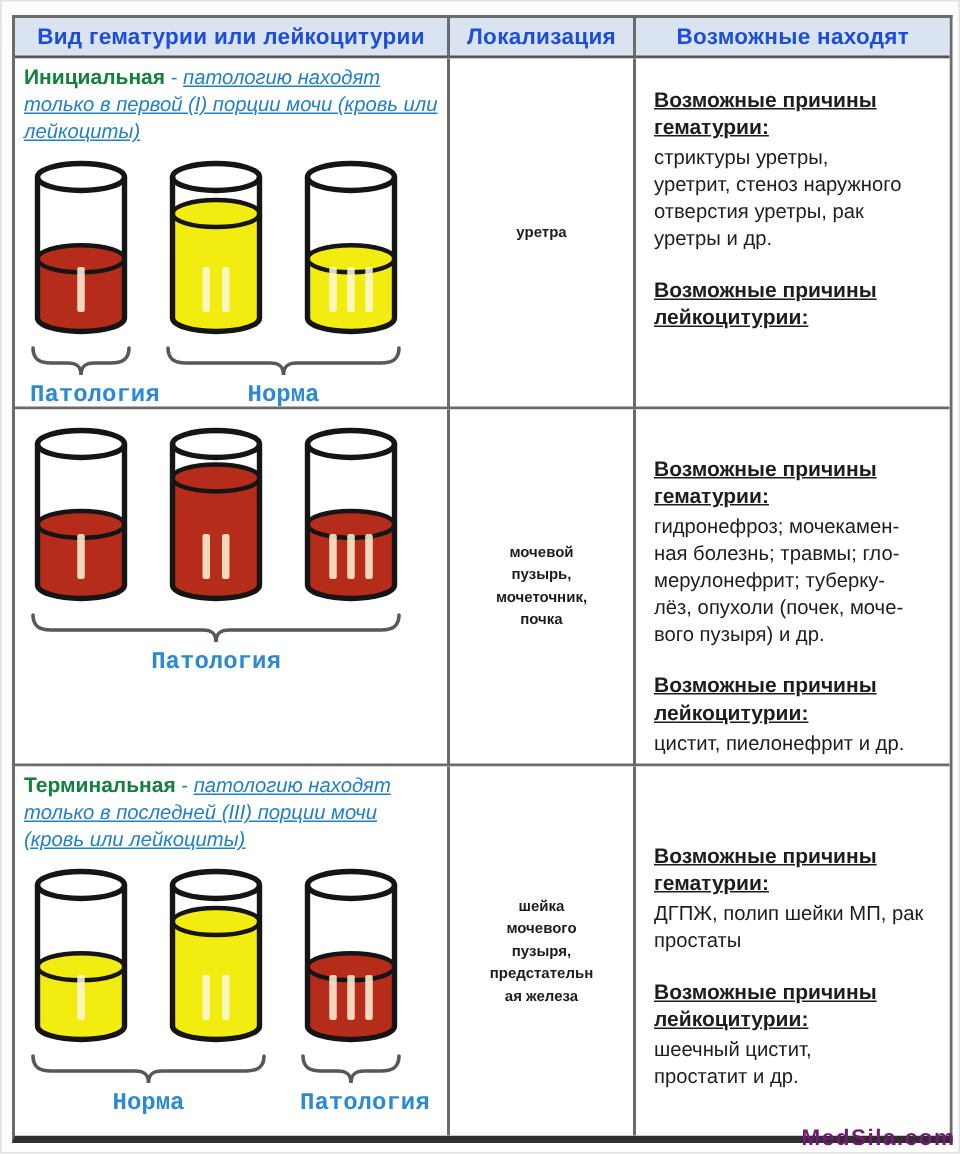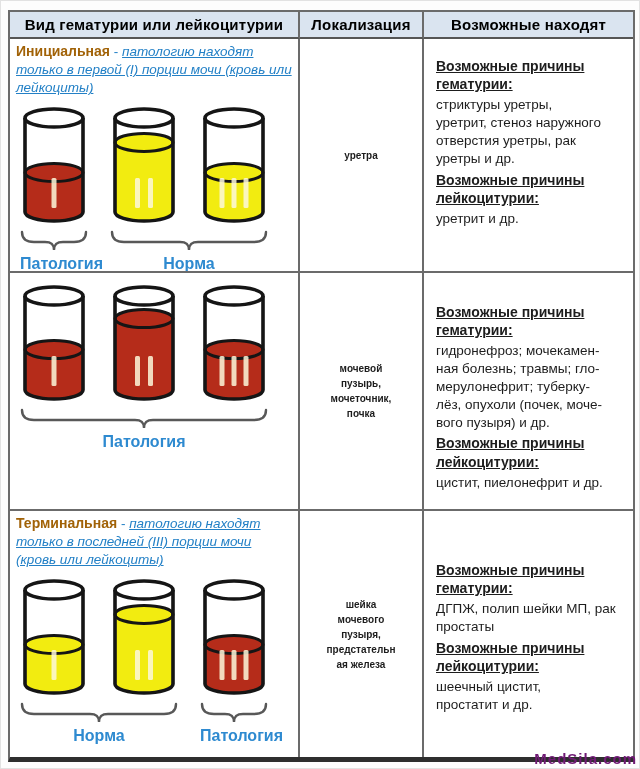--- a/index.html
+++ b/index.html
@@ -12,50 +12,50 @@
     border:2px solid #6b6b6b;border-bottom:5px solid #2e2e2e;
     display:grid;
     grid-template-columns:290px 124px 1fr;
     grid-template-rows:27px 234px 238px 1fr;
   }
   .cell{box-sizing:border-box;border-right:2px solid #6b6b6b;border-bottom:2px solid #6b6b6b;background:#fff;overflow:hidden;}
   .last-col{border-right:none;}
   .last-row{border-bottom:none;}
 
   .head{
-    background:#dae4f0;color:#000000;font-weight:bold;font-size:15px;
+    background:#dae4f0;color:#1d4ed8;font-weight:bold;font-size:15px;
     display:flex;align-items:center;justify-content:center;
     border-bottom:2px solid #555;letter-spacing:0.2px;
   }
 
   .type-cell{padding:3px 6px 0 6px;font-size:13.5px;line-height:1.35;}
-  .type-name{color:#a16207;font-weight:bold;font-size:14px;}
+  .type-name{color:#15803d;font-weight:bold;font-size:14px;}
   .type-sep{color:#2380c6;}
   .type-desc{color:#2380c6;font-style:italic;text-decoration:underline;}
 
-  .figure{position:relative;margin-top:8px;padding-left:4px;}
+  .figure{position:relative;margin-top:8px;padding-left:4px;font-family:Liberation Mono, monospace;}
   .beaker-row{display:flex;gap:22px;align-items:flex-end;}
   .beaker{width:68px;height:122px;display:block;}
   .brace-row{position:relative;height:46px;margin-top:1px;}
   .brace-unit{position:absolute;top:0;text-align:center;}
   .brace-unit svg{display:block;width:100%;height:23px;}
   .brace-label{color:#2e8ad0;font-weight:bold;font-size:16px;margin-top:1px;white-space:nowrap;}
 
   .loc-cell{
     display:flex;align-items:center;justify-content:center;
     text-align:center;font-weight:bold;font-size:10px;color:#1d1d1d;
   }
   .loc-text{white-space:pre-line;line-height:1.5;}
 
   .causes-cell{padding:18px 8px 16px 12px;font-size:13.5px;color:#1d1d1d;}
   .causes-cell.r2{padding-top:30px;}
   .causes-cell.r3{padding-top:50px;}
   .cause-heading{font-weight:bold;text-decoration:underline;font-size:14px;line-height:1.3;margin-bottom:3px;}
   .cause-body{white-space:pre-line;line-height:1.32;}
-  .cause-block + .cause-block{margin-top:3px;}
+  .cause-block + .cause-block{margin-top:16px;}
 
   .watermark{position:absolute;right:3px;bottom:2px;font-weight:bold;font-size:15px;color:#701a75;letter-spacing:1px;}
 </style>
 </head>
 <body>
 
 <div class="canvas">
   <div class="table">
 
     <div class="cell head">Вид гематурии или лейкоцитурии</div>
@@ -118,21 +118,20 @@
     <div class="cell causes-cell last-col r1">
       <div class="cause-block">
         <div class="cause-heading">Возможные причины гематурии:</div>
         <div class="cause-body">стриктуры уретры,
 уретрит, стеноз наружного
 отверстия уретры, рак
 уретры и др.</div>
       </div>
       <div class="cause-block">
         <div class="cause-heading">Возможные причины лейкоцитурии:</div>
-        <div class="cause-body">уретрит и др.</div>
       </div>
     </div>
 
     <div class="cell type-cell">
       <div class="figure">
         <div class="beaker-row">
             <svg class="beaker" viewBox="0 0 68 122">
     <path d="M5 12 L5 106 A29 9 0 0 0 63 106 L63 12 A29 9 0 0 1 5 12 Z" fill="#ffffff"></path>
     <path d="M5 65.6 L5 106 A29 9 0 0 0 63 106 L63 65.6 Z" fill="#b52c1a"></path>
     <ellipse cx="34" cy="65.6" rx="29" ry="9" fill="#b52c1a" stroke="#151515" stroke-width="3"></ellipse>

